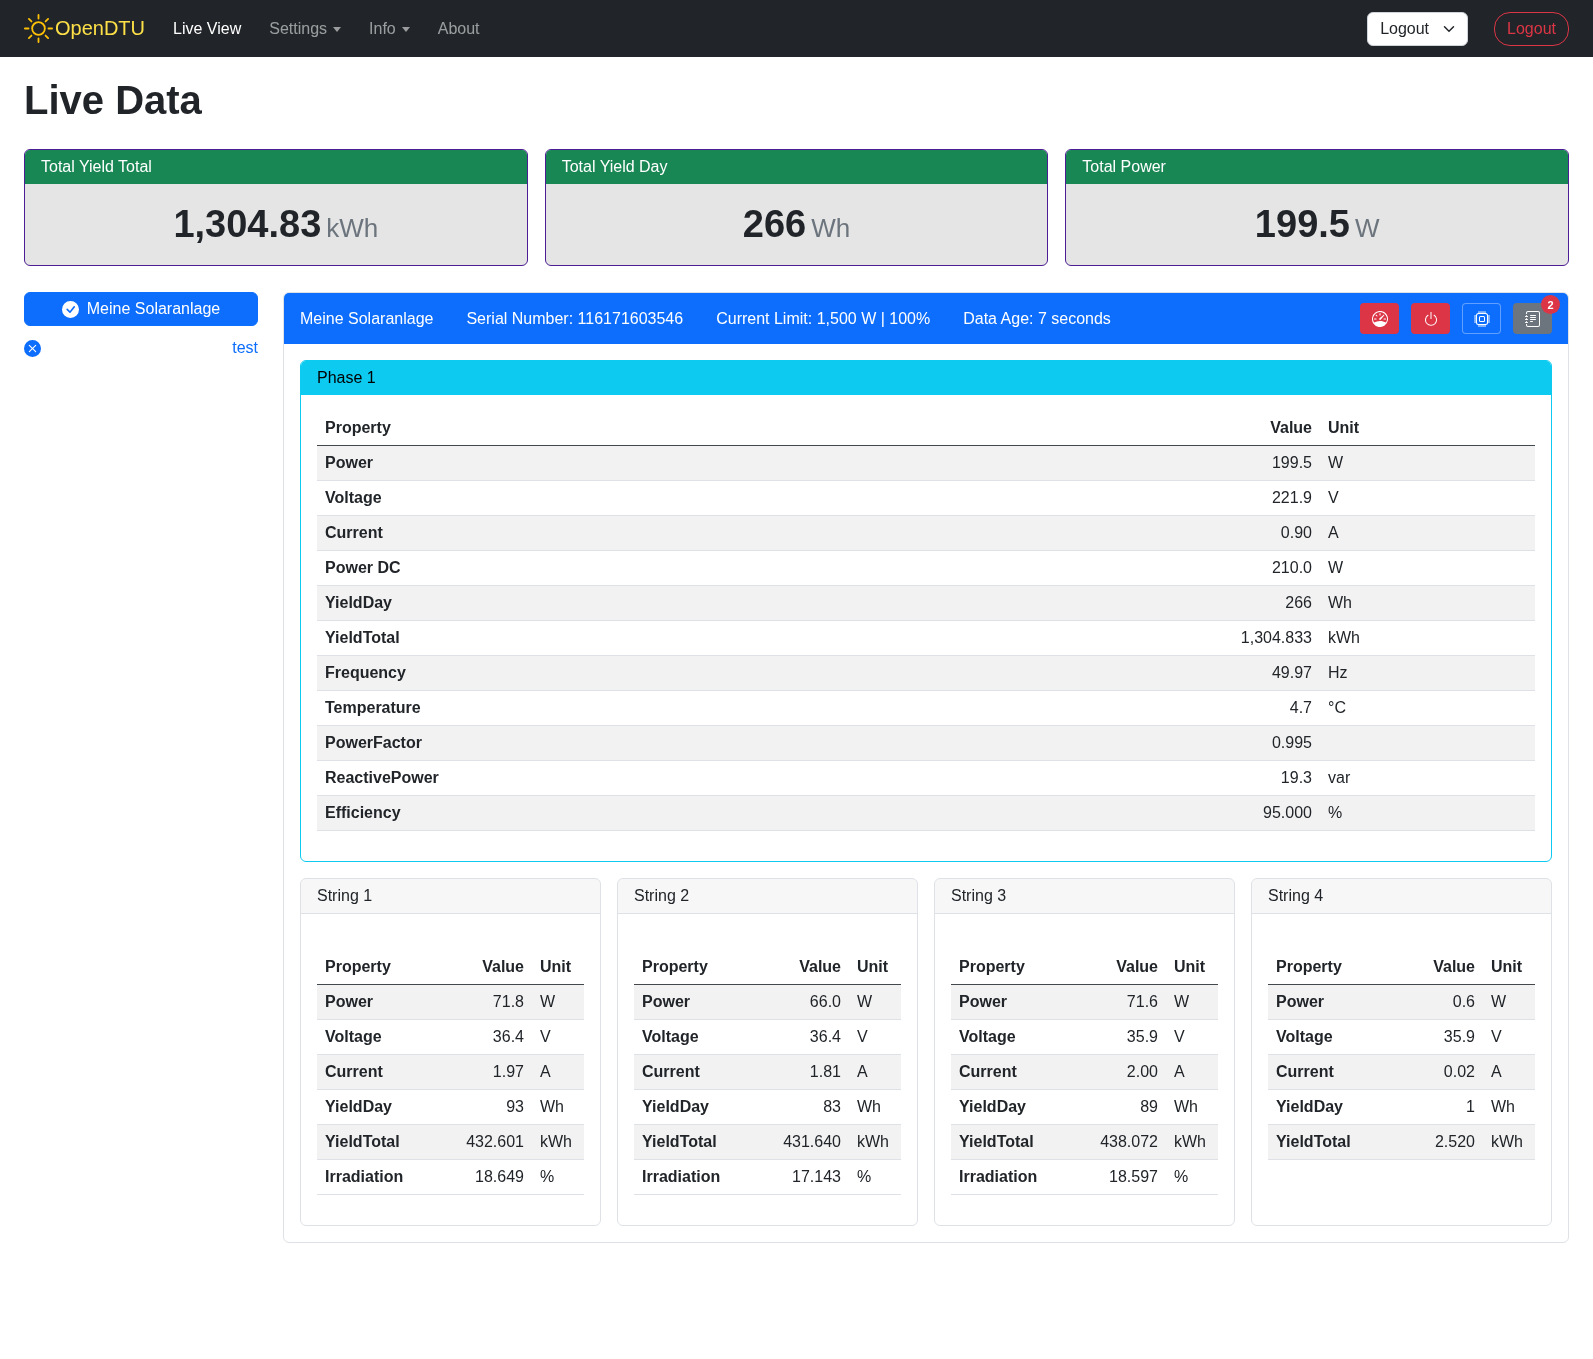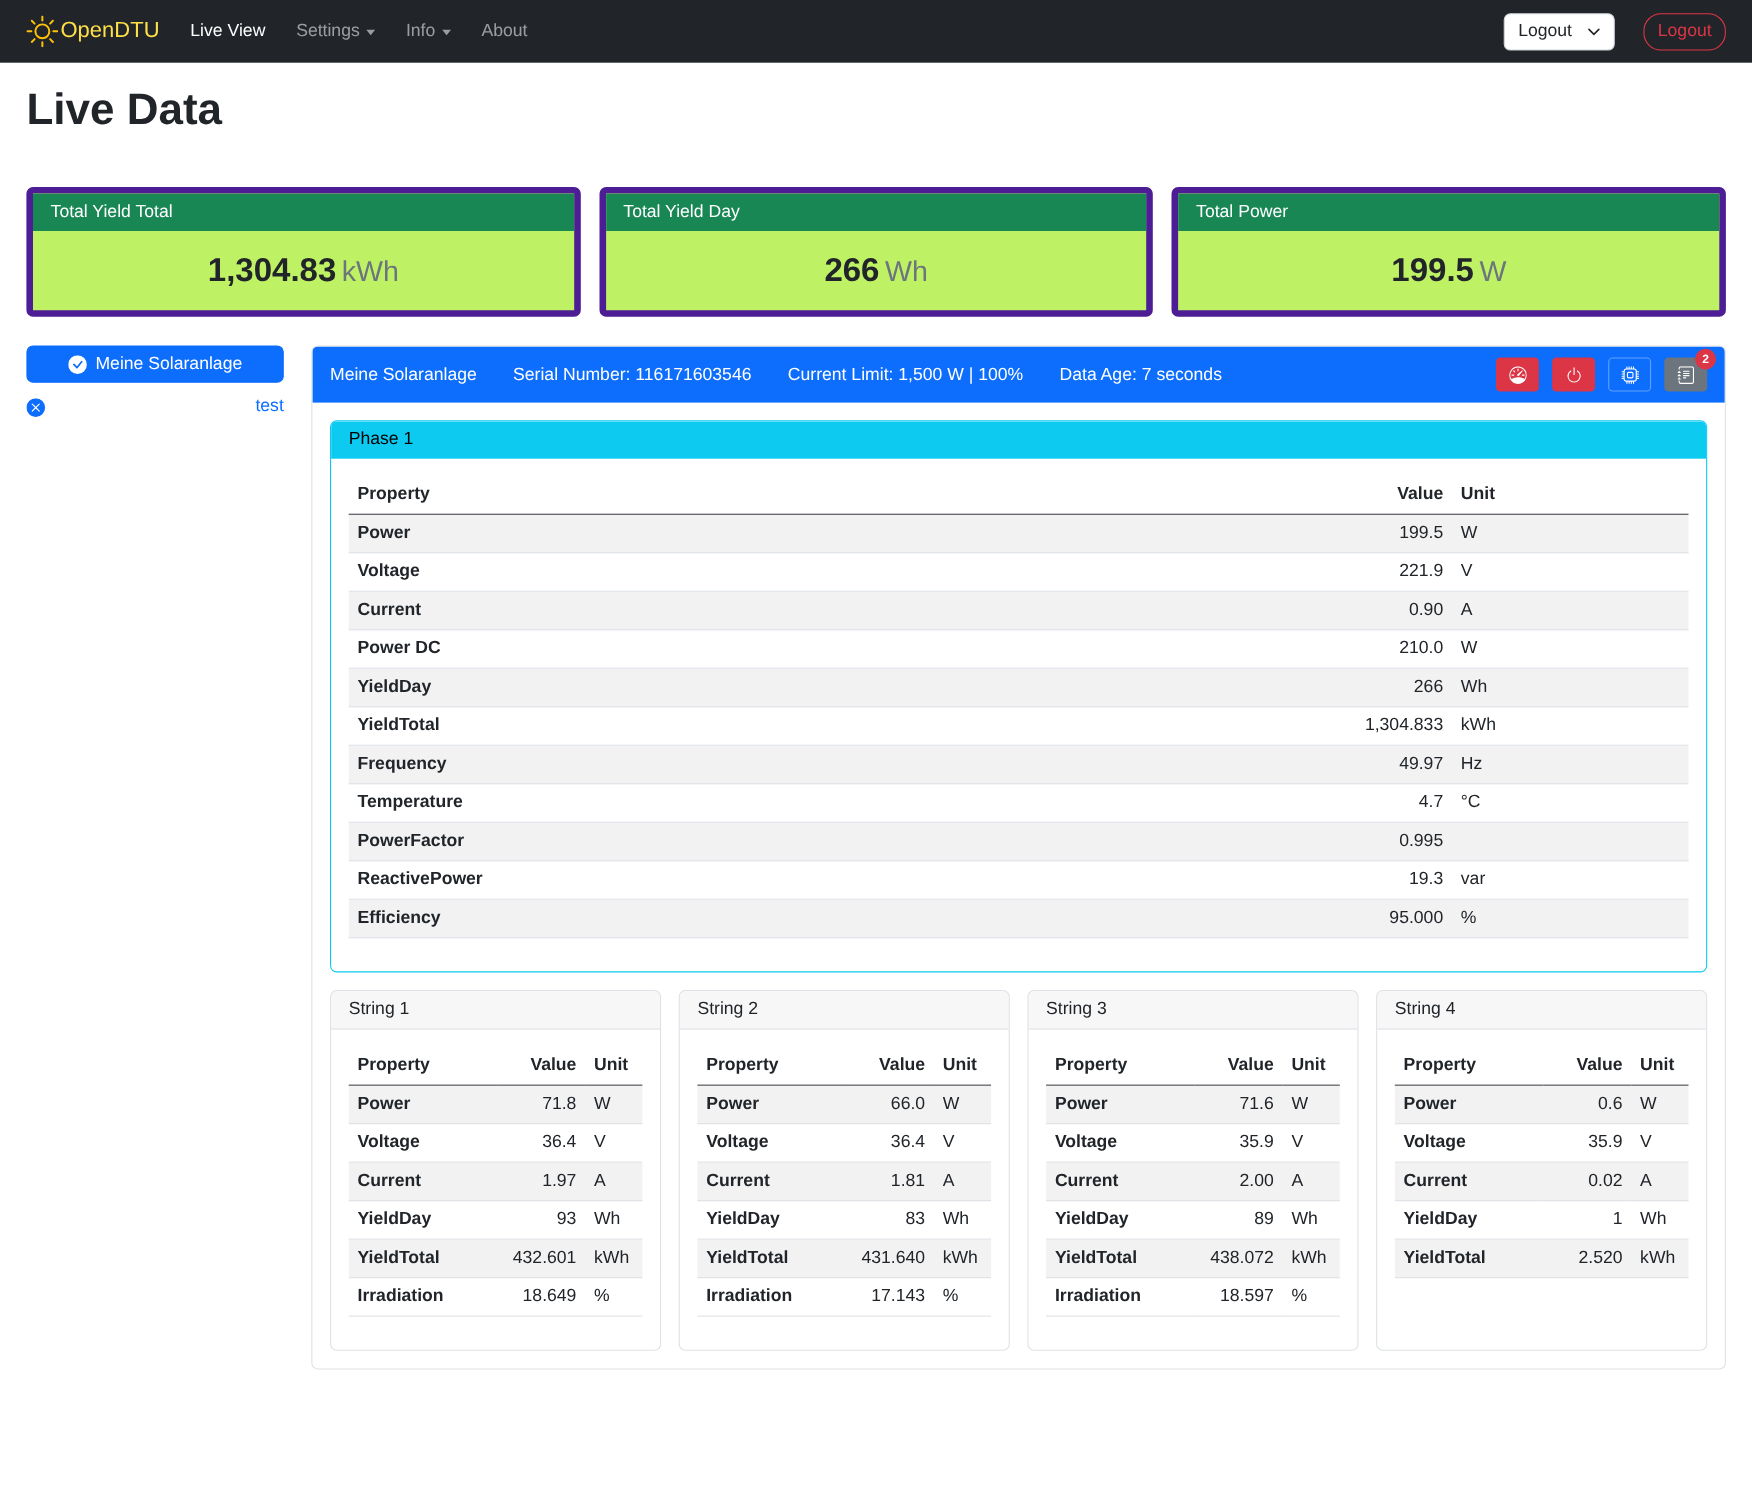--- a/index.html
+++ b/index.html
@@ -78,36 +78,35 @@
   .page-title {
     font-size: 40px;
     font-weight: 600;
     margin: 21px 0 26px 0;
   }
 
   
   .summary-row { display: flex; gap: 17px; margin-bottom: 26px; }
   .summary-card {
     flex: 1;
-    border: 6px solid #4c1d95;
+    border: 1px solid #4c1d95;
     border-radius: 6px;
     overflow: hidden;
-    background: #bef264;
-    margin-top: 21px;
+    background: #e5e5e5;
   }
   .summary-card .card-header {
     background: var(--success, #198754);
     color: #fff;
     padding: 8px 16px;
   }
   .summary-card .card-body {
     padding: 19px 16px;
     text-align: center;
   }
-  .summary-value { font-size: 30px; font-weight: 600; color: #212529; }
+  .summary-value { font-size: 38px; font-weight: 600; color: #212529; }
   .summary-unit { font-size: 26px; font-weight: 500; color: #6c757d; margin-left: 5px; }
 
   
   .main-row { display: flex; gap: 25px; align-items: flex-start; }
   .sidebar { width: 234px; flex-shrink: 0; }
   .inverter-select-btn {
     width: 100%;
     background: var(--primary, #0d6efd);
     color: #fff;
     border: 1px solid var(--primary, #0d6efd);
@@ -229,20 +228,21 @@
   
   .strings-row { display: flex; gap: 16px; align-items: stretch; }
   .string-card {
     flex: 1;
     border: 1px solid #dee2e6;
     border-radius: 6px;
     background: #fff;
     overflow: hidden;
     display: flex;
     flex-direction: column;
+    gap: 20px;
   }
   .string-header {
     background: rgba(0,0,0,.03);
     border-bottom: 1px solid #dee2e6;
     padding: 8px 16px;
   }
   .string-body { padding: 16px; }
 </style>
 </head>
 <body>

